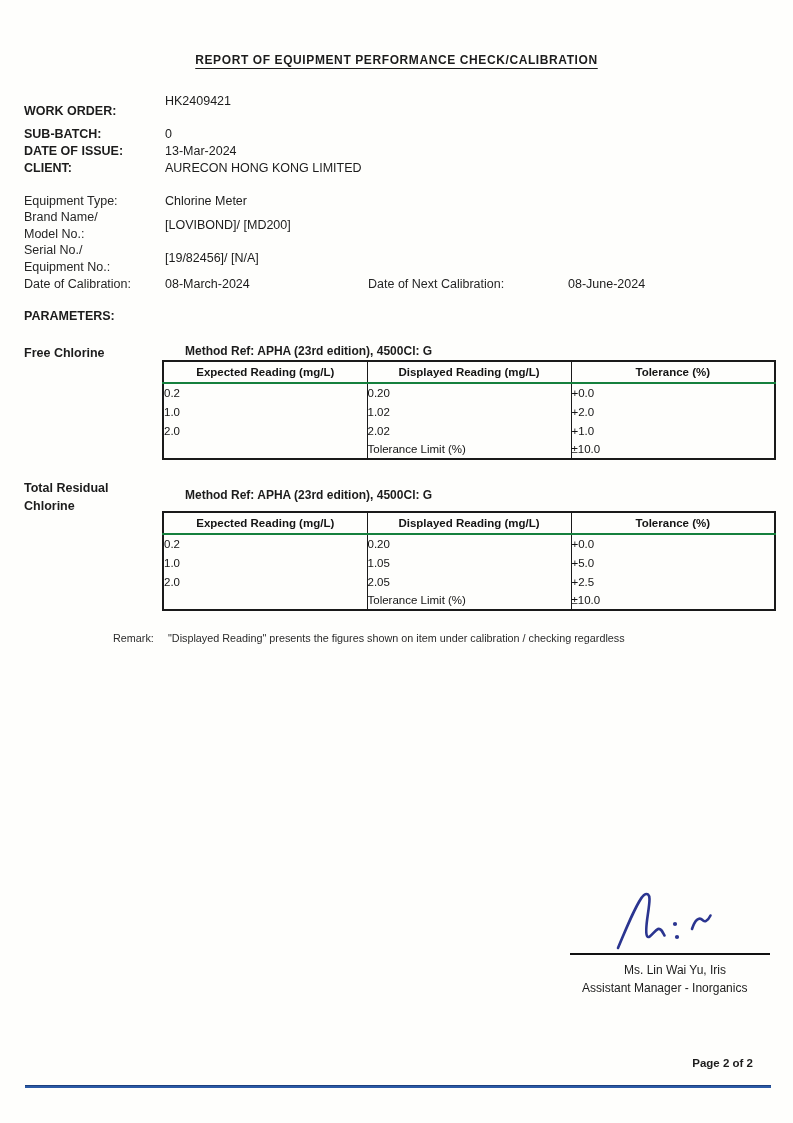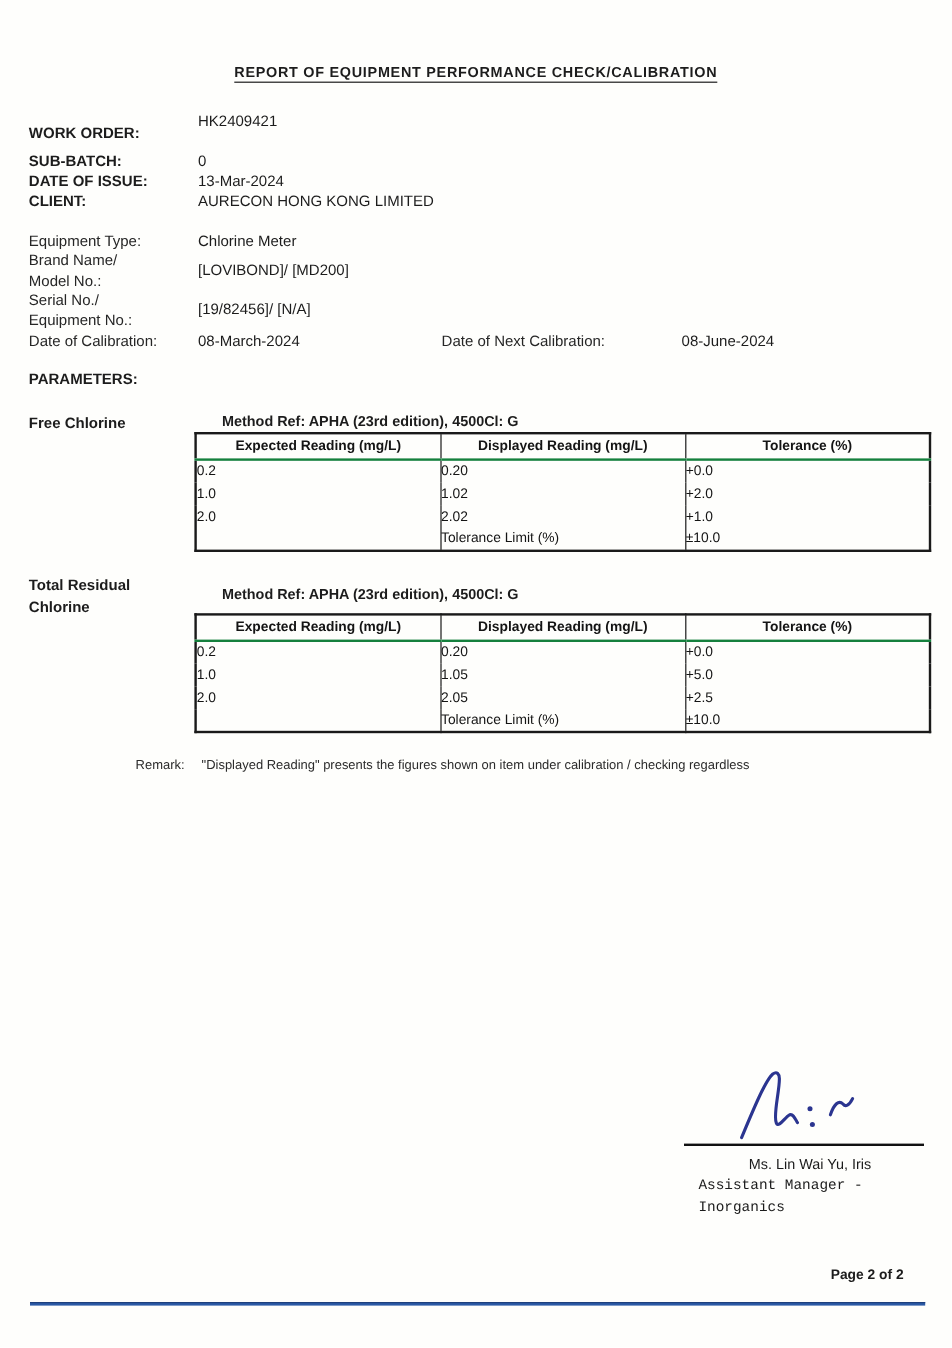--- a/index.html
+++ b/index.html
@@ -163,18 +163,18 @@
   <div class="abs" style="left:612px; top:886px;">
     <svg width="115" height="68" viewBox="0 0 115 68">
       <path d="M6,62 C16,38 26,14 32,9 C35.5,6.5 37.5,9 37.5,13 C37.5,24 32,44 35,50 C37,54 42,45 46,43 C49,42 50.5,46 52.5,49.5" fill="none" stroke="#2b3590" stroke-width="2.6" stroke-linecap="round"></path>
       <circle cx="63" cy="38" r="2.1" fill="#2b3590"></circle>
       <circle cx="65" cy="51" r="2.1" fill="#2b3590"></circle>
       <path d="M80,43 C83,34 87,30.5 90.5,34 C92.5,36.5 95.5,35.5 98.5,29.5" fill="none" stroke="#2b3590" stroke-width="2.6" stroke-linecap="round"></path>
     </svg>
   </div>
   <div class="abs sig-line" style="left:570px; top:953px;"></div>
   <div class="abs sig-text" style="left:582px; top:961px;margin-left:42px;">Ms. Lin Wai Yu, Iris</div>
-  <div class="abs sig-text" style="left:582px; top:979px;font-family:Liberation Mono, monospace;">Assistant Manager - Inorganics</div>
+  <div class="abs sig-text" style="left:582px; top:979px;">Assistant Manager - Inorganics</div>
 
   <div class="abs page-num" style="left:576px; top:1057px;font-weight:bold;">Page 2 of 2</div>
   <div class="abs bottom-rule" style="left:25px; top:1085px;"></div>
 
 </div>
 
 </body></html>

